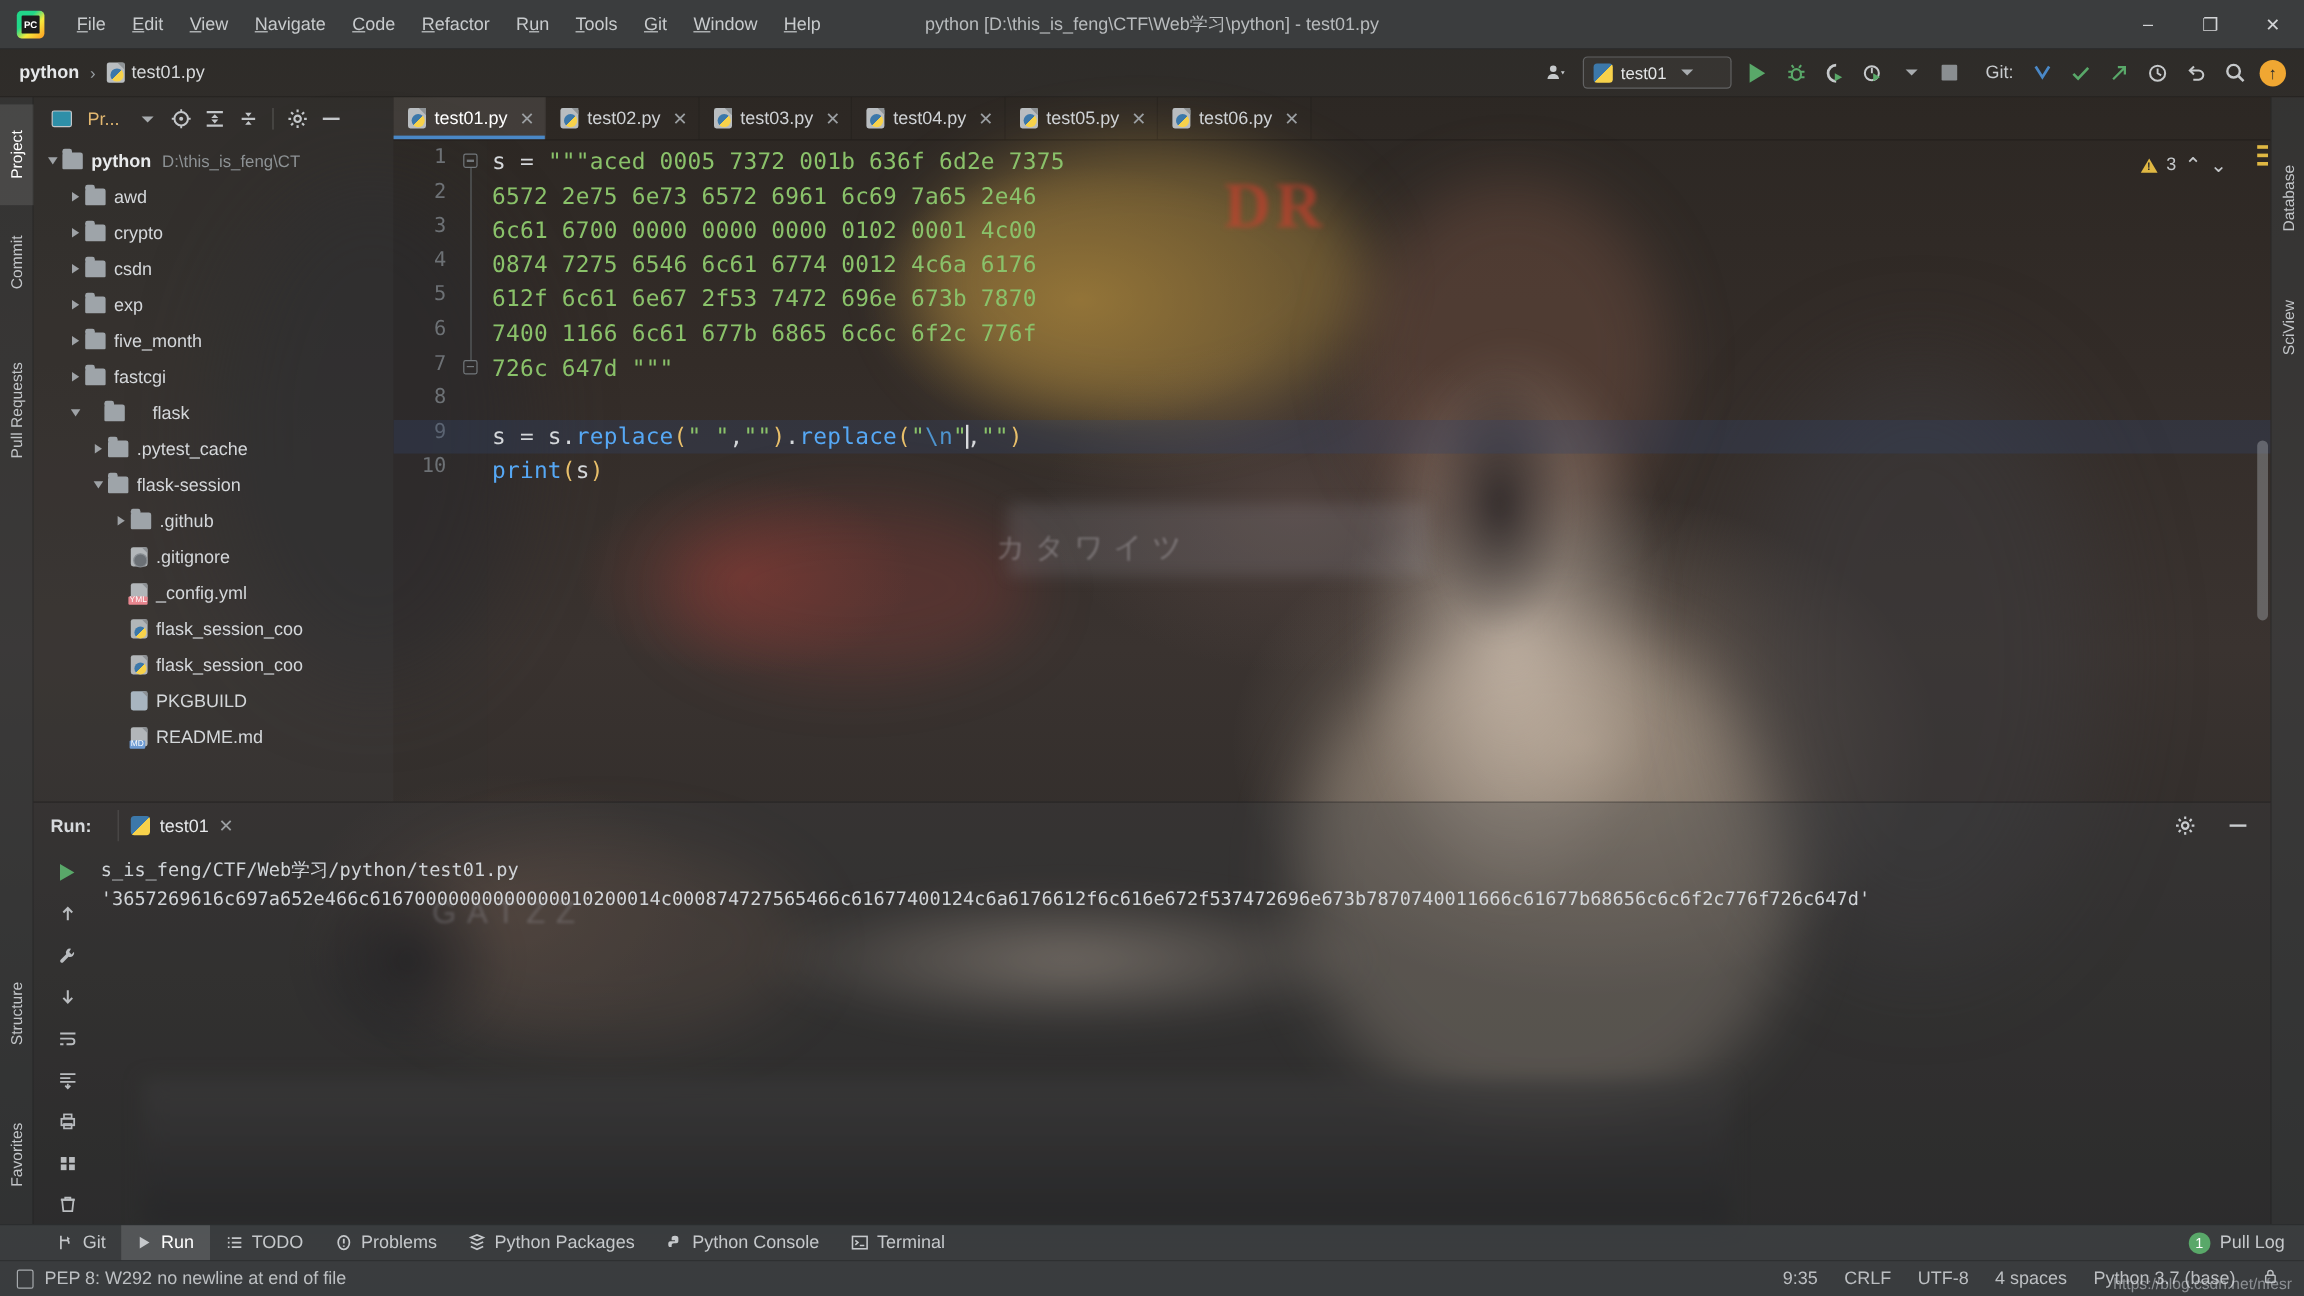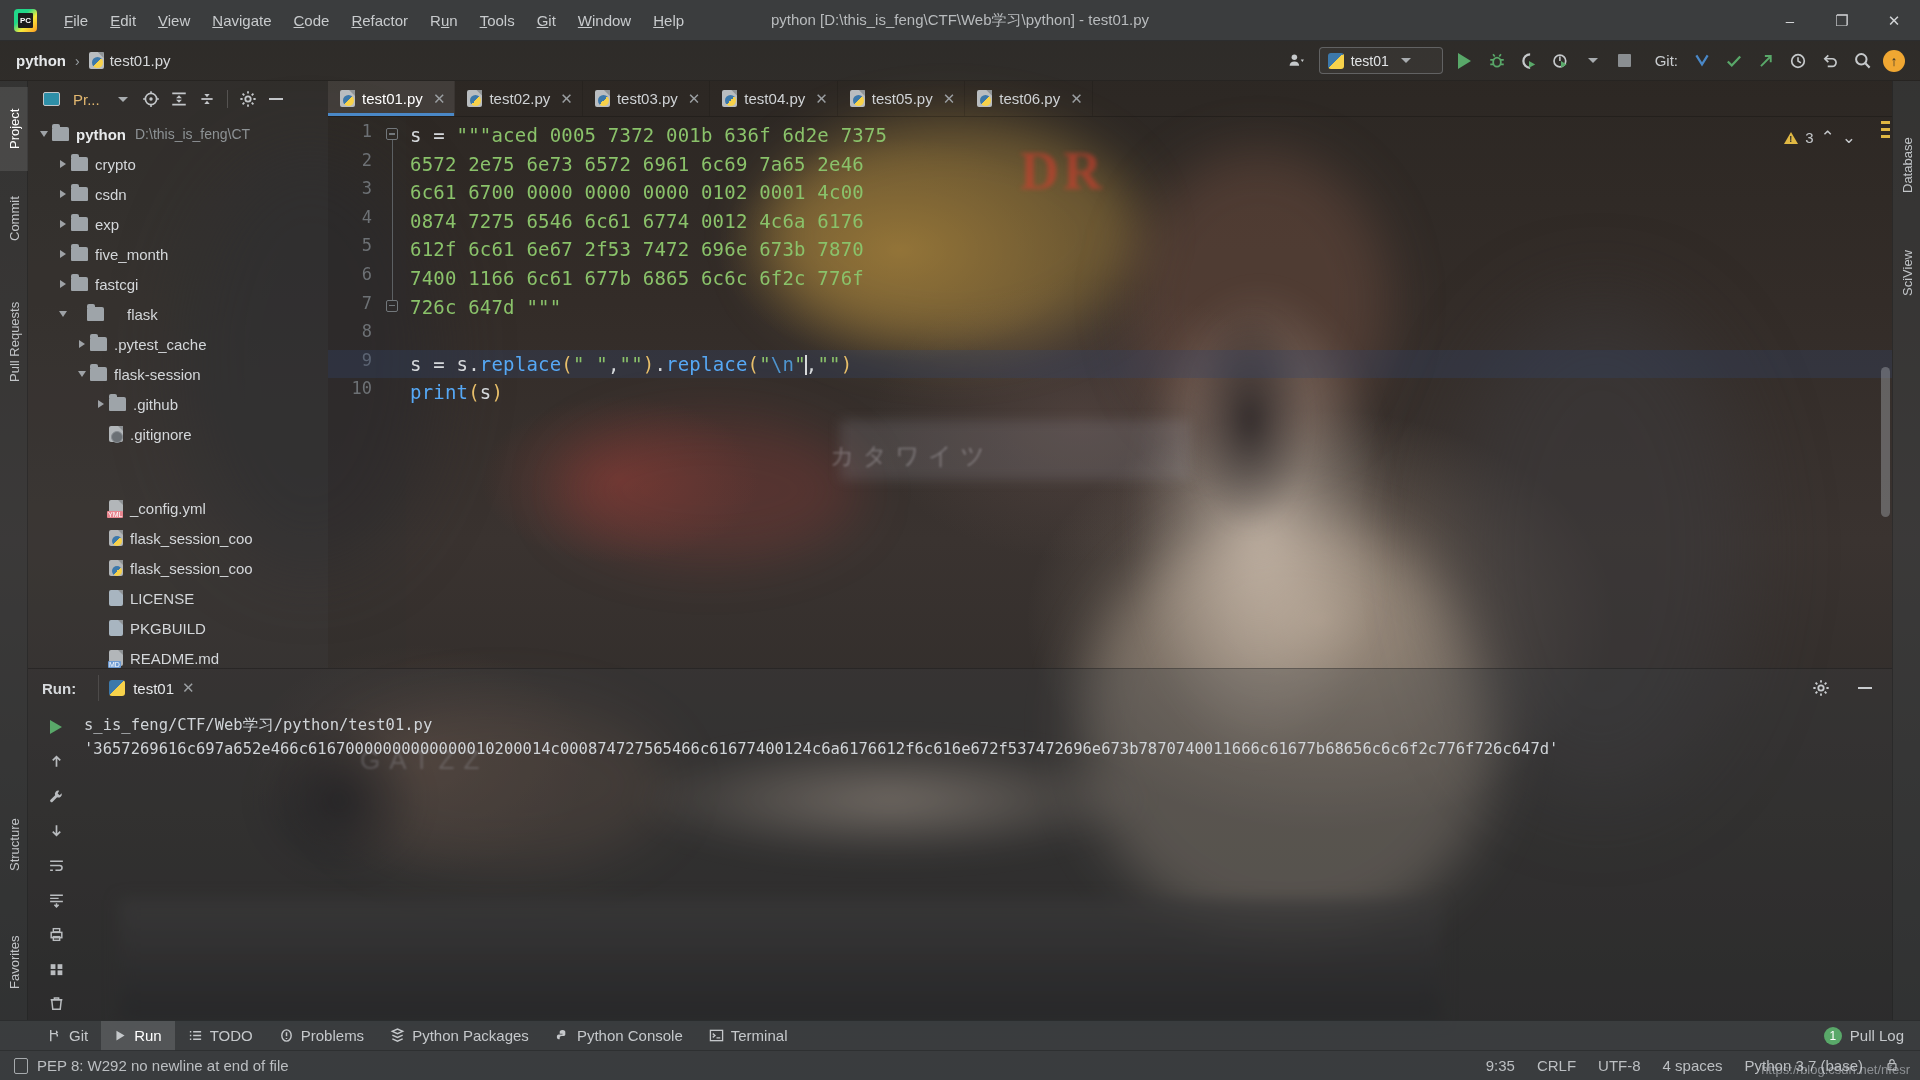--- a/index.html
+++ b/index.html
@@ -586,20 +586,27 @@
           </span>
           <span class="folder"></span>
           <span class="bold">python</span>
           <span class="path">D:\this_is_feng\CT</span>
         </div>
         <div class="tnode" style="padding-left: 27px;">
           <span class="tw">
             <span class="arrow"></span>
           </span>
           <span class="folder"></span>
+          <span>awd</span>
+        </div>
+        <div class="tnode" style="padding-left: 27px;">
+          <span class="tw">
+            <span class="arrow"></span>
+          </span>
+          <span class="folder"></span>
           <span>crypto</span>
         </div>
         <div class="tnode" style="padding-left: 27px;">
           <span class="tw">
             <span class="arrow"></span>
           </span>
           <span class="folder"></span>
           <span>csdn</span>
         </div>
         <div class="tnode" style="padding-left: 27px;">
@@ -649,39 +656,34 @@
             <span class="arrow"></span>
           </span>
           <span class="folder"></span>
           <span>.github</span>
         </div>
         <div class="tnode" style="padding-left: 65px;">
           <span class="tw"></span>
           <span class="fileico ign"></span>
           <span>.gitignore</span>
         </div>
-        <div class="tnode" style="padding-left: 65px; margin-top: 44px;">
+        <div class="tnode" style="padding-left: 65px;">
           <span class="tw"></span>
           <span class="fileico yml"></span>
           <span>_config.yml</span>
         </div>
         <div class="tnode" style="padding-left: 65px;">
           <span class="tw"></span>
           <span class="fileico py"></span>
           <span>flask_session_coo</span>
         </div>
         <div class="tnode" style="padding-left: 65px;">
           <span class="tw"></span>
           <span class="fileico py"></span>
           <span>flask_session_coo</span>
-        </div>
-        <div class="tnode" style="padding-left: 65px;">
-          <span class="tw"></span>
-          <span class="fileico txt"></span>
-          <span>LICENSE</span>
         </div>
         <div class="tnode" style="padding-left: 65px;">
           <span class="tw"></span>
           <span class="fileico txt"></span>
           <span>PKGBUILD</span>
         </div>
         <div class="tnode" style="padding-left: 65px;">
           <span class="tw"></span>
           <span class="fileico md"></span>
           <span>README.md</span>

